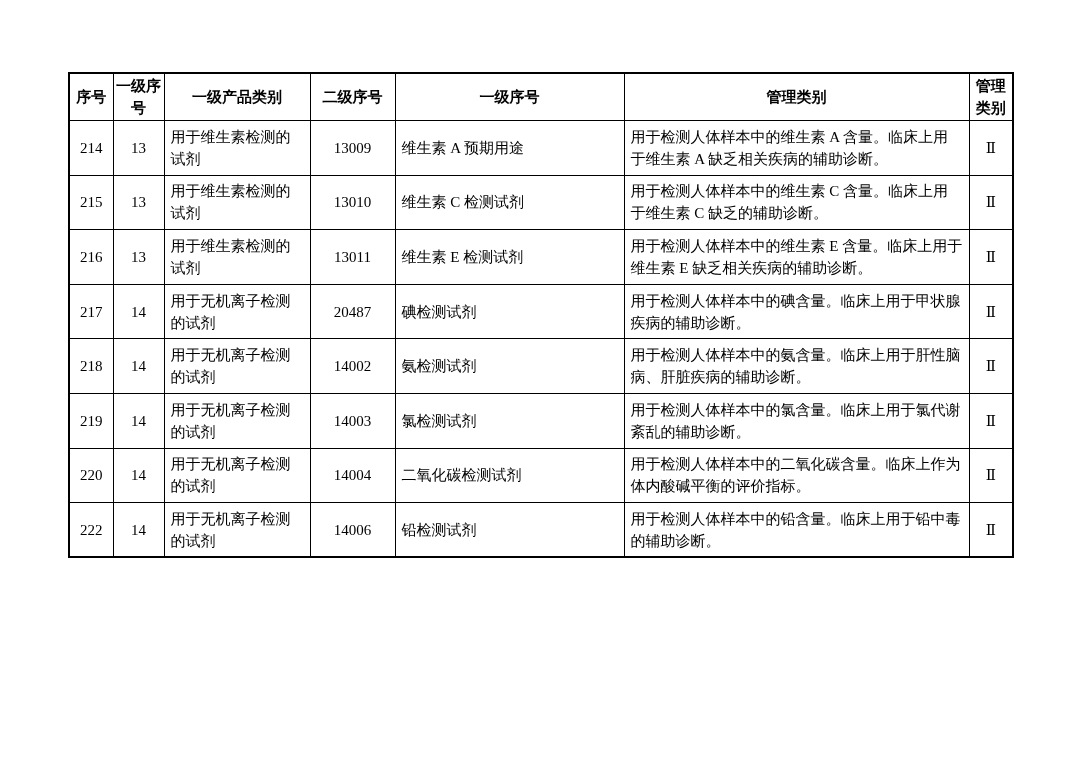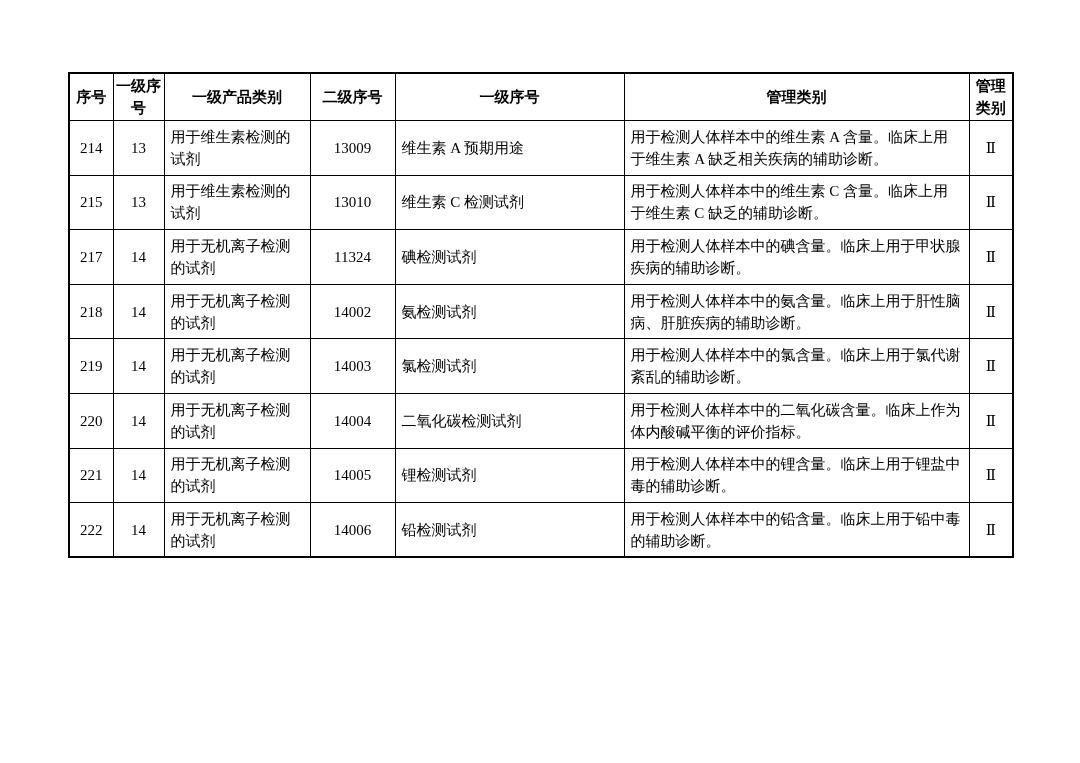--- a/index.html
+++ b/index.html
@@ -88,24 +88,33 @@
         <tr data-name="table-row">
           <td class="c-center" data-name="cell-seq">215</td>
           <td class="c-center" data-name="cell-level1-no">13</td>
           <td class="c-left" data-name="cell-category">用于维生素检测的试剂</td>
           <td class="c-center" data-name="cell-level2-no">13010</td>
           <td class="c-left" data-name="cell-product-name">维生素 C 检测试剂</td>
           <td class="c-left" data-name="cell-intended-use">用于检测人体样本中的维生素 C 含量。临床上用于维生素 C 缺乏的辅助诊断。</td>
           <td class="c-center" data-name="cell-mgmt-class">Ⅱ</td>
         </tr>
         <tr data-name="table-row">
+          <td class="c-center" data-name="cell-seq">216</td>
+          <td class="c-center" data-name="cell-level1-no">13</td>
+          <td class="c-left" data-name="cell-category">用于维生素检测的试剂</td>
+          <td class="c-center" data-name="cell-level2-no">13011</td>
+          <td class="c-left" data-name="cell-product-name">维生素 E 检测试剂</td>
+          <td class="c-left" data-name="cell-intended-use">用于检测人体样本中的维生素 E 含量。临床上用于维生素 E 缺乏相关疾病的辅助诊断。</td>
+          <td class="c-center" data-name="cell-mgmt-class">Ⅱ</td>
+        </tr>
+        <tr data-name="table-row">
           <td class="c-center" data-name="cell-seq">217</td>
           <td class="c-center" data-name="cell-level1-no">14</td>
           <td class="c-left" data-name="cell-category">用于无机离子检测的试剂</td>
-          <td class="c-center" data-name="cell-level2-no">11324</td>
+          <td class="c-center" data-name="cell-level2-no">20487</td>
           <td class="c-left" data-name="cell-product-name">碘检测试剂</td>
           <td class="c-left" data-name="cell-intended-use">用于检测人体样本中的碘含量。临床上用于甲状腺疾病的辅助诊断。</td>
           <td class="c-center" data-name="cell-mgmt-class">Ⅱ</td>
         </tr>
         <tr data-name="table-row">
           <td class="c-center" data-name="cell-seq">218</td>
           <td class="c-center" data-name="cell-level1-no">14</td>
           <td class="c-left" data-name="cell-category">用于无机离子检测的试剂</td>
           <td class="c-center" data-name="cell-level2-no">14002</td>
           <td class="c-left" data-name="cell-product-name">氨检测试剂</td>
@@ -124,29 +133,20 @@
         <tr data-name="table-row">
           <td class="c-center" data-name="cell-seq">220</td>
           <td class="c-center" data-name="cell-level1-no">14</td>
           <td class="c-left" data-name="cell-category">用于无机离子检测的试剂</td>
           <td class="c-center" data-name="cell-level2-no">14004</td>
           <td class="c-left" data-name="cell-product-name">二氧化碳检测试剂</td>
           <td class="c-left" data-name="cell-intended-use">用于检测人体样本中的二氧化碳含量。临床上作为体内酸碱平衡的评价指标。</td>
           <td class="c-center" data-name="cell-mgmt-class">Ⅱ</td>
         </tr>
         <tr data-name="table-row">
-          <td class="c-center" data-name="cell-seq">221</td>
-          <td class="c-center" data-name="cell-level1-no">14</td>
-          <td class="c-left" data-name="cell-category">用于无机离子检测的试剂</td>
-          <td class="c-center" data-name="cell-level2-no">14005</td>
-          <td class="c-left" data-name="cell-product-name">锂检测试剂</td>
-          <td class="c-left" data-name="cell-intended-use">用于检测人体样本中的锂含量。临床上用于锂盐中毒的辅助诊断。</td>
-          <td class="c-center" data-name="cell-mgmt-class">Ⅱ</td>
-        </tr>
-        <tr data-name="table-row">
           <td class="c-center" data-name="cell-seq">222</td>
           <td class="c-center" data-name="cell-level1-no">14</td>
           <td class="c-left" data-name="cell-category">用于无机离子检测的试剂</td>
           <td class="c-center" data-name="cell-level2-no">14006</td>
           <td class="c-left" data-name="cell-product-name">铅检测试剂</td>
           <td class="c-left" data-name="cell-intended-use">用于检测人体样本中的铅含量。临床上用于铅中毒的辅助诊断。</td>
           <td class="c-center" data-name="cell-mgmt-class">Ⅱ</td>
         </tr>
       </tbody>
   </table>

